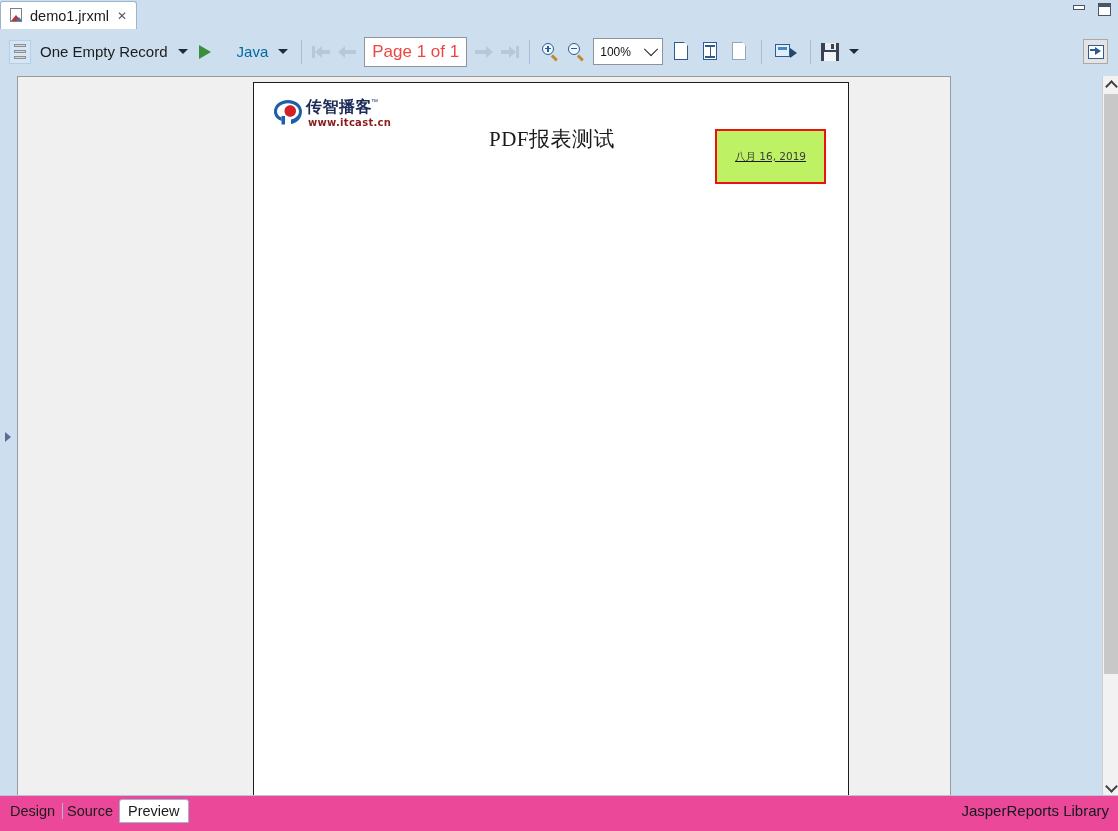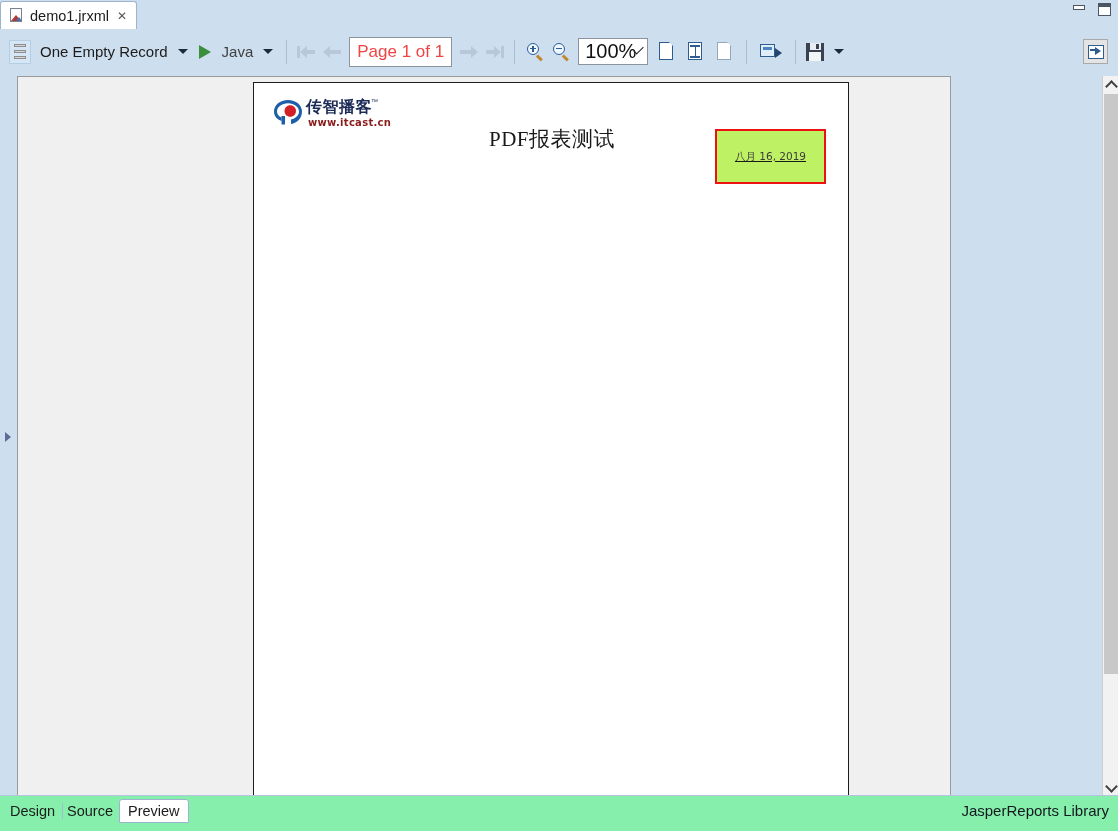--- a/index.html
+++ b/index.html
@@ -74,21 +74,21 @@
   #rec-label{margin-left:9px;font-size:15px;color:#1c1c1c;white-space:nowrap;}
   .caret{
     width:0;height:0;border-left:5px solid transparent;border-right:5px solid transparent;
     border-top:5px solid #1c2b3a;margin-left:10px;
   }
   #run-ico{
     margin-left:11px;width:0;height:0;
     border-top:7px solid transparent;border-bottom:7px solid transparent;
     border-left:12px solid #3b8f3b;
   }
-  #lang-label{margin-left:11px;font-size:15px;color:#404040;}
+  #lang-label{margin-left:26px;font-size:15px;color:#0369a1;}
 
   .navarrow{width:20px;height:16px;position:relative;margin:0 3px;}
   .navarrow .shaft{position:absolute;top:6px;height:4px;background:#b9c8d8;}
   .navarrow .head{position:absolute;top:2px;width:0;height:0;border-top:6px solid transparent;border-bottom:6px solid transparent;}
   .navarrow.left .shaft{left:6px;right:2px;}
   .navarrow.left .head{left:0;border-right:7px solid #b9c8d8;}
   .navarrow.right .shaft{right:6px;left:2px;}
   .navarrow.right .head{right:0;border-left:7px solid #b9c8d8;}
   .navarrow .bar{position:absolute;top:2px;width:3px;height:12px;background:#b9c8d8;}
   .navarrow.first .bar{left:0;}
@@ -110,21 +110,21 @@
   .mag .hdl{position:absolute;left:12px;top:12px;width:7px;height:2.6px;background:#c08a2e;transform:rotate(45deg);transform-origin:left center;}
   .mag .pl,.mag .mn{position:absolute;background:#2c5d96;}
   .mag .mn{left:5px;top:6.2px;width:6px;height:1.8px;}
   .mag .pl{left:5px;top:6.2px;width:6px;height:1.8px;}
   .mag .pl2{position:absolute;left:7.1px;top:4px;width:1.8px;height:6px;background:#2c5d96;}
 
   #zoombox{
     height:27px;width:70px;margin-left:4px;
     background:#fff;border:1px solid #8d949e;box-sizing:border-box;
     display:flex;align-items:center;justify-content:space-between;
-    padding:0 6px;font-size:20px;color:#111;
+    padding:0 6px;font-size:12px;color:#111;
   }
   .chev{width:9px;height:9px;border-right:1.6px solid #20262e;border-bottom:1.6px solid #20262e;transform:rotate(45deg) translate(-2px,-2px);}
 
   .pgicon{width:19px;height:21px;position:relative;margin:0 5px;}
   .pgicon .sheet{position:absolute;left:2px;top:1px;width:14px;height:18px;background:#fff;border:1.6px solid #2f5c8f;box-sizing:border-box;}
   .pgicon .fold{position:absolute;right:2px;top:1px;width:0;height:0;border-left:5px solid transparent;border-top:5px solid #cddeef;}
   .pgicon.w .sheet{border-color:#2f5c8f;}
   .pgicon.h .ln{position:absolute;left:4px;width:10px;height:1.6px;background:#2f5c8f;}
   .pgicon.h .ln.t{top:4px;}
   .pgicon.h .ln.b{top:15px;}
@@ -217,21 +217,21 @@
   }
   #vscroll .btn.up i{transform:rotate(45deg);margin-top:3px;}
   #vscroll .btn.dn i{transform:rotate(225deg);margin-bottom:3px;}
   #vscroll .thumb{
     position:absolute;left:1px;top:18px;width:14px;height:580px;background:#c8c8c8;
   }
 
   
   #statusbar{
     position:absolute;left:0;bottom:0;width:1118px;height:35px;
-    background:#86efac;border-top:1px solid #b3c6dc;
+    background:#ec4899;border-top:1px solid #b3c6dc;
   }
   .btab{
     position:absolute;top:4px;height:22px;padding:0 8px;
     display:flex;align-items:center;font-size:14.5px;color:#1c1c1c;
     box-sizing:border-box;white-space:nowrap;
   }
   .btab.sel{background:#ffffff;border:1px solid #9db4ce;border-radius:3px 3px 0 0;height:24px;top:3px;}
   .btab .divider{position:absolute;right:0;top:3px;width:1px;height:16px;background:#a7bcd3;}
   #libname{
     position:absolute;right:9px;top:6px;font-size:15px;color:#14181f;white-space:nowrap;

